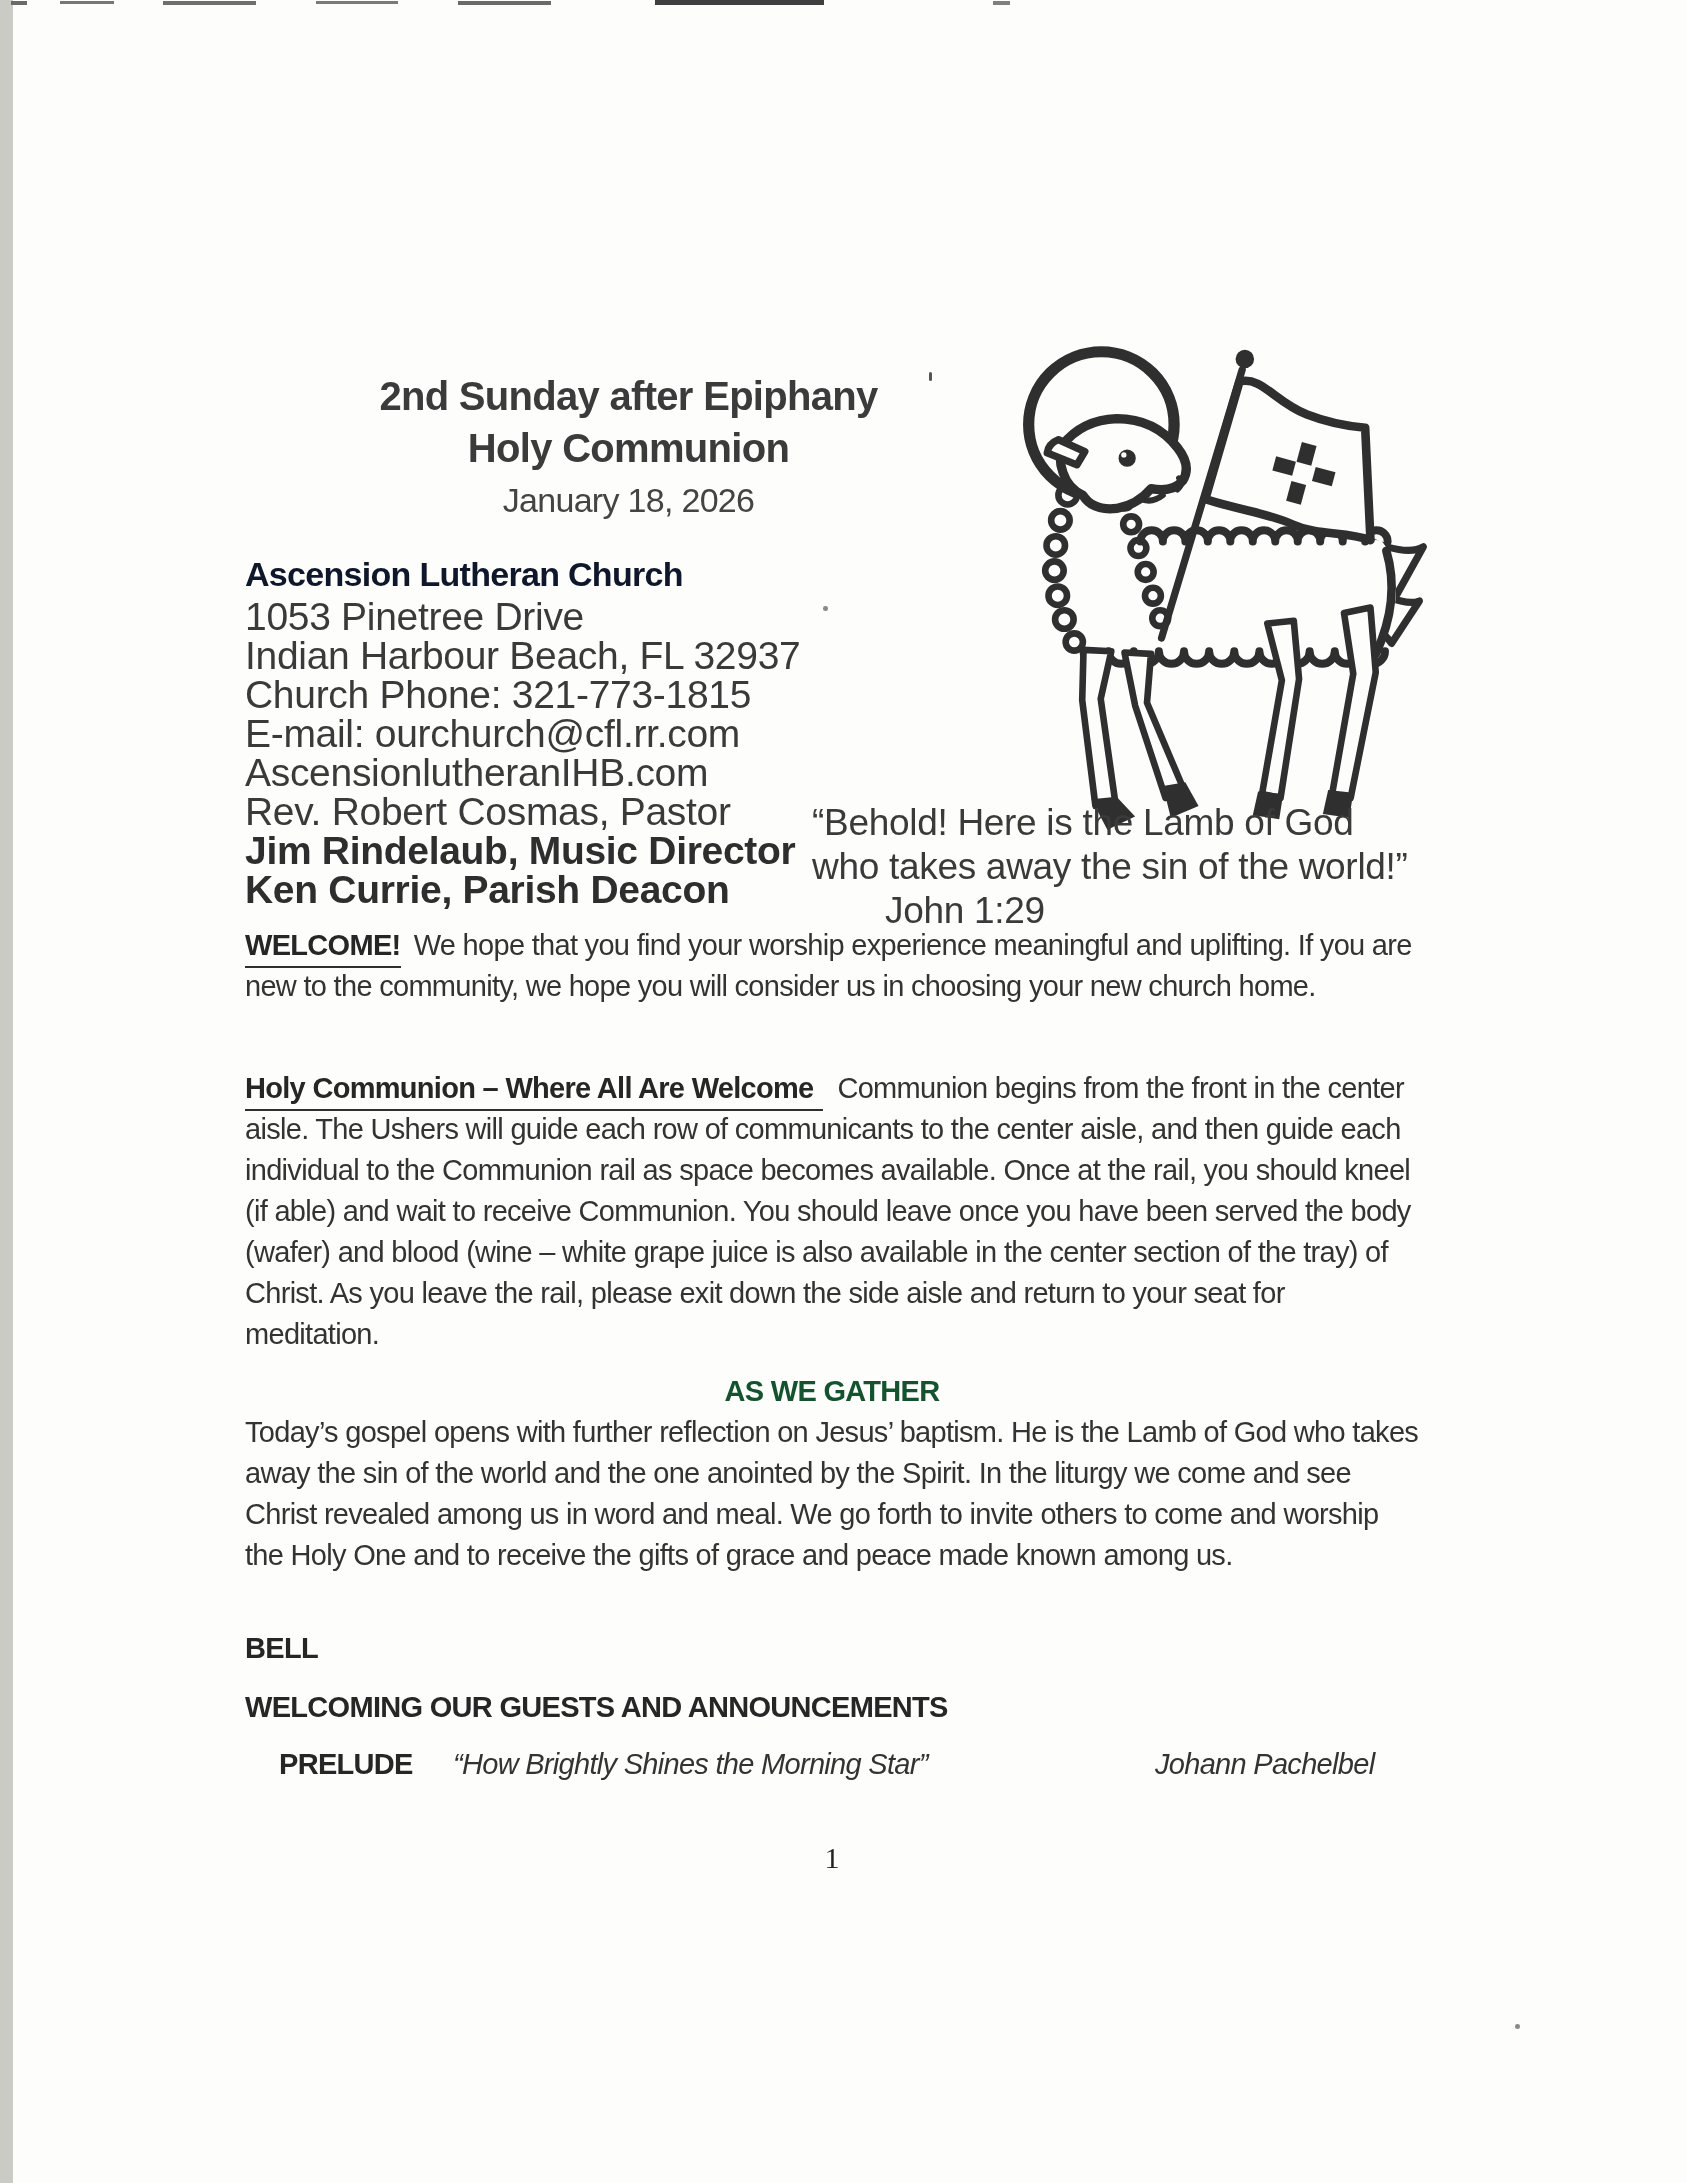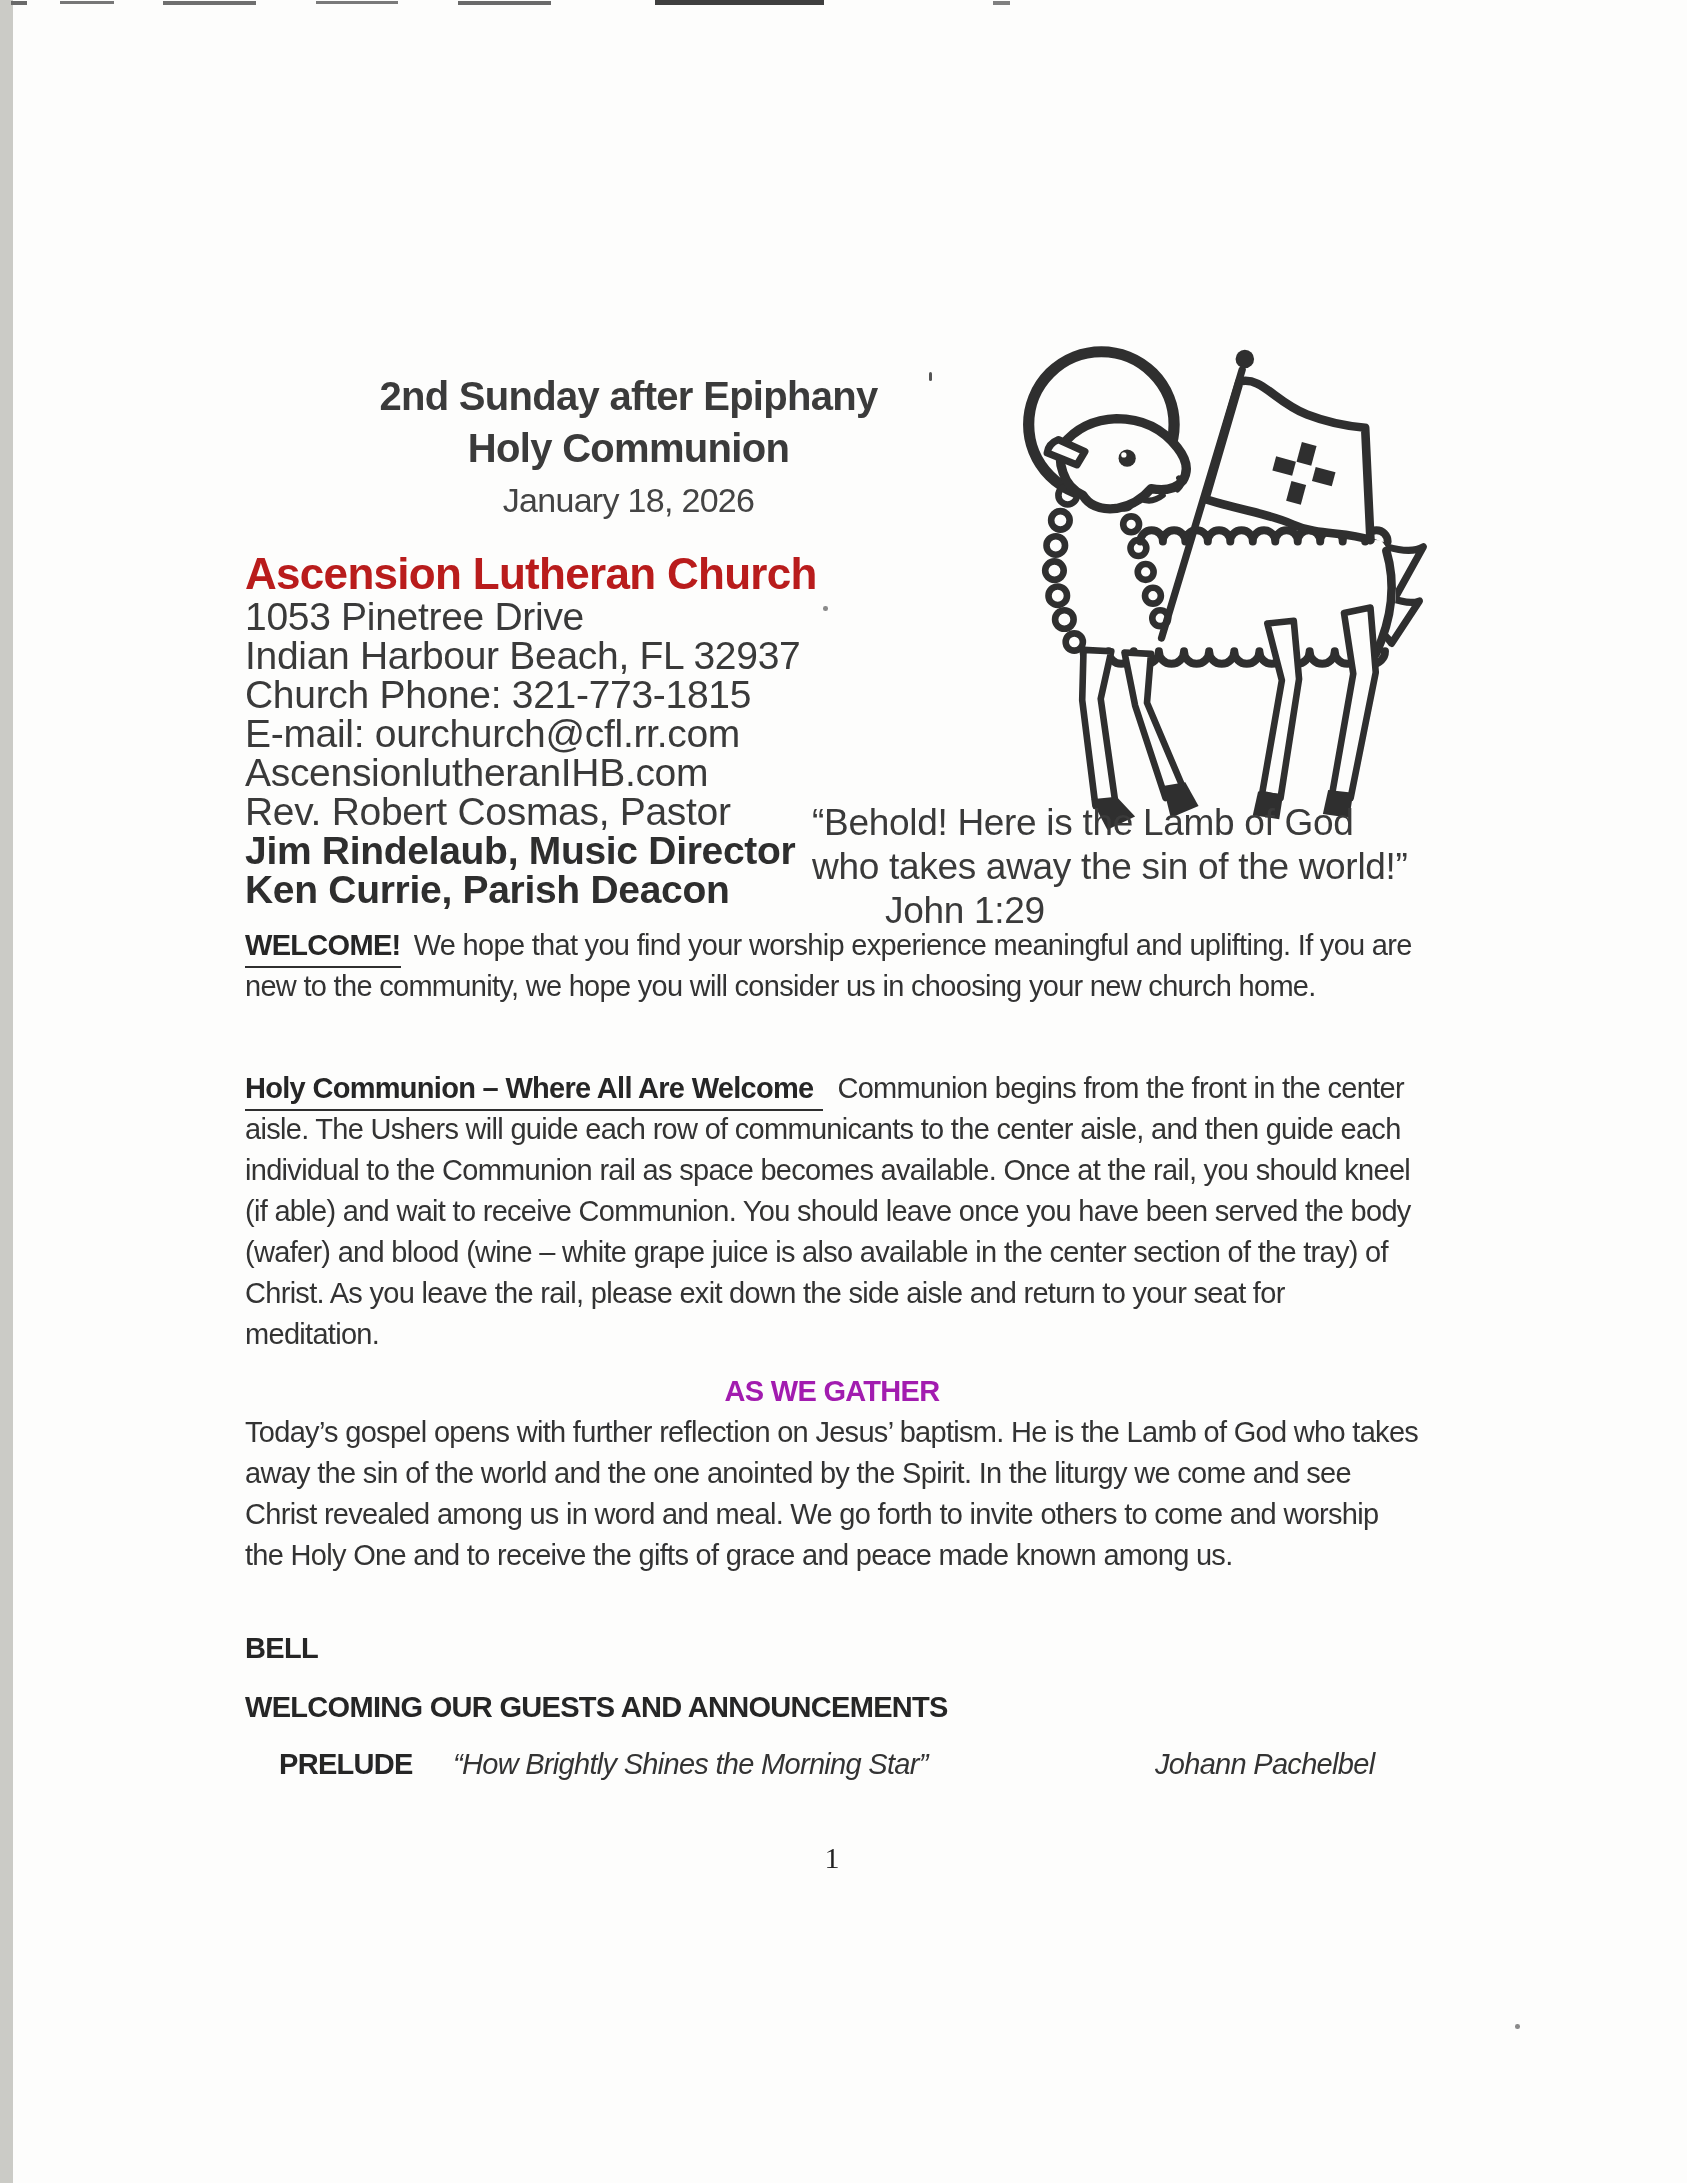--- a/index.html
+++ b/index.html
@@ -29,22 +29,22 @@
   }
   .title-date {
     font-weight: normal;
     font-size: 34px;
     color: #444;
   }
 
   
   .church-block { left: 245px; top: 551px; width: 728px; }
   .church-name {
-    font-size: 44px; line-height: 46px; font-weight: bold;
-    letter-spacing: -0.7px; color: #b91c1c;
+    font-size: 34px; line-height: 46px; font-weight: bold;
+    letter-spacing: -0.7px; color: #0f172a;
   }
   .church-line {
     font-size: 39px; line-height: 39px;
     letter-spacing: -0.3px; color: #3a3a3a;
   }
   .church-line.bold { font-weight: bold; color: #2e2e2e; }
 
   
   .quote-block {
     left: 812px; top: 801px; width: 602px;
@@ -60,21 +60,21 @@
     letter-spacing: -0.7px; color: #333;
   }
   .label-underline {
     font-weight: bold; color: #262626;
     border-bottom: 2.6px solid #2f2f2f;
     padding-bottom: 5px;
     margin-right: 13.2px;
   }
   .label-underline.wide { padding-right: 9.3px; margin-right: 14.6px; }
   .center-heading {
-    text-align: center; font-weight: bold; color: #a21caf;
+    text-align: center; font-weight: bold; color: #14532d;
   }
   .bold-line { font-weight: bold; color: #262626; }
 
   
   .prelude-row { left: 245px; top: 1744px; width: 1174px; height: 41px; }
   .prelude-row span { position: absolute; top: 0; font-size: 29px; line-height: 41px; letter-spacing: -0.7px; }
   .prelude-label { left: 0; font-weight: bold; color: #262626; margin-left: 34px; }
   .prelude-title { left: 208px; font-style: italic; color: #333; }
   .prelude-composer { left: 910px; font-style: italic; color: #333; }
 

